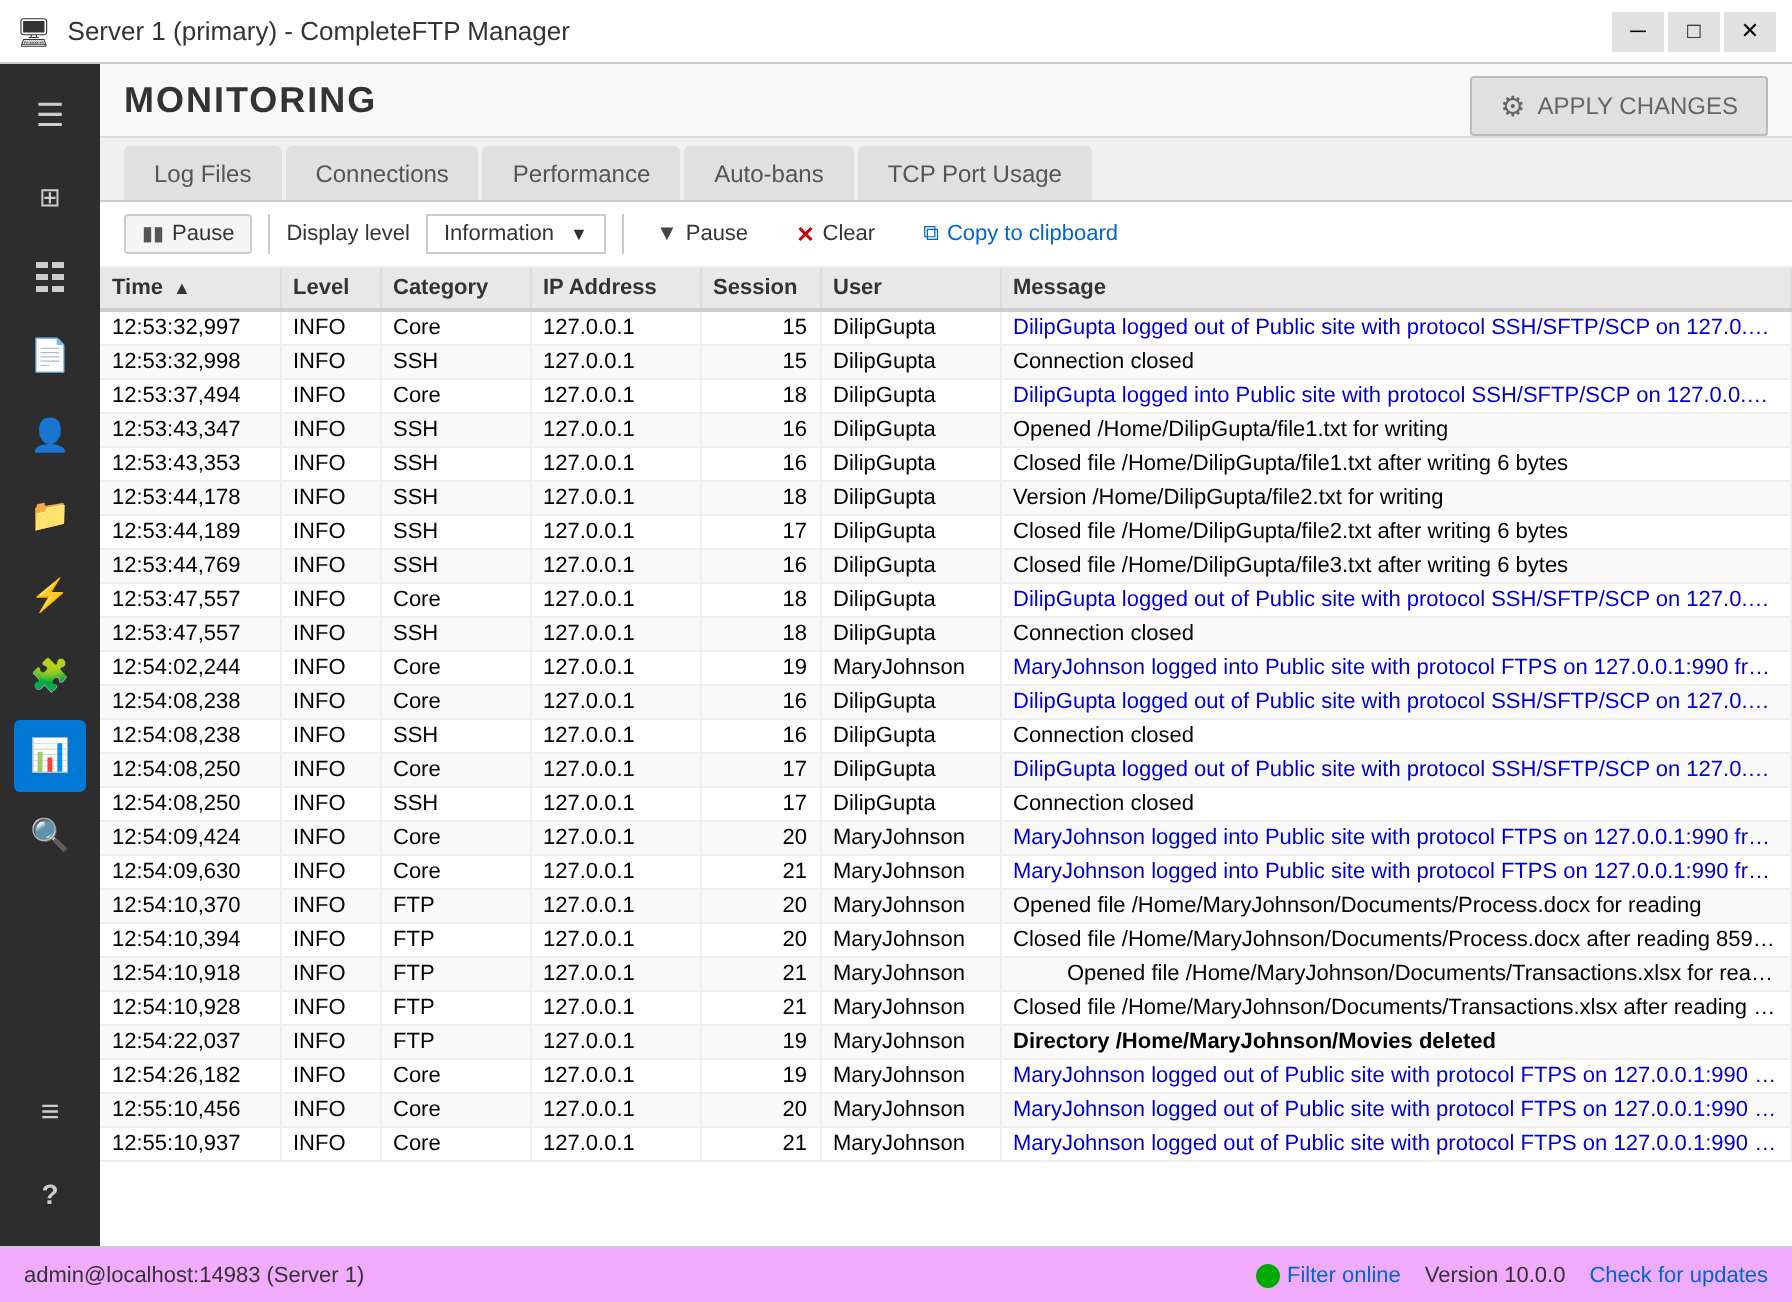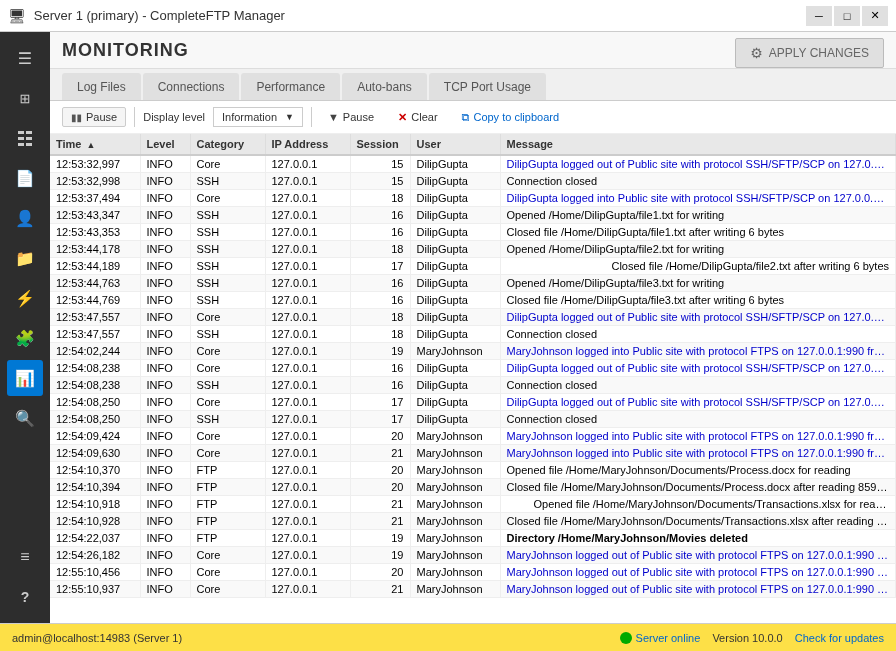--- a/index.html
+++ b/index.html
@@ -54,21 +54,21 @@
     .col-time { width: 90px; }
     .col-level { width: 50px; }
     .col-category { width: 75px; }
     .col-ip { width: 85px; }
     .col-session { width: 60px; text-align: right; }
     .col-user { width: 90px; }
     .col-message { width: auto; overflow: hidden; text-overflow: ellipsis; }
     .sort-arrow { font-size: 9px; margin-left: 2px; }
     
     
-    .status-bar { height: 28px; background: #fde047; border-top: 1px solid #ccc; display: flex; align-items: center; justify-content: space-between; padding: 0 12px; font-size: 11px; color: #333; }
+    .status-bar { height: 28px; background: #f0abfc; border-top: 1px solid #ccc; display: flex; align-items: center; justify-content: space-between; padding: 0 12px; font-size: 11px; color: #333; }
     .status-left { display: flex; align-items: center; gap: 4px; }
     .status-right { display: flex; align-items: center; gap: 12px; }
     .server-online { display: flex; align-items: center; gap: 4px; color: #0066cc; cursor: pointer; }
     .online-dot { width: 12px; height: 12px; background: #00aa00; border-radius: 50%; }
     .check-updates { color: #0066cc; cursor: pointer; }
     
     
     .log-container::-webkit-scrollbar { width: 8px; }
     .log-container::-webkit-scrollbar-track { background: #f0f0f0; }
     .log-container::-webkit-scrollbar-thumb { background: #bbb; border-radius: 4px; }
@@ -275,39 +275,30 @@
               <td class="col-user">DilipGupta</td>
               <td class="col-message" style="max-width: 320px; overflow: hidden; text-overflow: ellipsis; white-space: nowrap; color: rgb(0, 0, 0); margin-left: 28px;">Closed file /Home/DilipGupta/file1.txt after writing 6 bytes</td>
             </tr>
             <tr>
               <td class="col-time">12:53:44,178</td>
               <td class="col-level">INFO</td>
               <td class="col-category">SSH</td>
               <td class="col-ip">127.0.0.1</td>
               <td class="col-session" style="text-align: right;">18</td>
               <td class="col-user">DilipGupta</td>
-              <td class="col-message" style="max-width: 320px; overflow: hidden; text-overflow: ellipsis; white-space: nowrap; color: rgb(0, 0, 0);">Opened /Home/DilipGupta/file2.txt for writing</td>
+              <td class="col-message" style="max-width: 320px; overflow: hidden; text-overflow: ellipsis; white-space: nowrap; color: rgb(0, 0, 0);">Version /Home/DilipGupta/file2.txt for writing</td>
             </tr>
             <tr>
               <td class="col-time">12:53:44,189</td>
               <td class="col-level">INFO</td>
               <td class="col-category">SSH</td>
               <td class="col-ip">127.0.0.1</td>
               <td class="col-session" style="text-align: right;">17</td>
               <td class="col-user">DilipGupta</td>
-              <td class="col-message" style="max-width: 320px; overflow: hidden; text-overflow: ellipsis; white-space: nowrap; color: rgb(0, 0, 0); text-align: right;">Closed file /Home/DilipGupta/file2.txt after writing 6 bytes</td>
-            </tr>
-            <tr>
-              <td class="col-time">12:53:44,763</td>
-              <td class="col-level">INFO</td>
-              <td class="col-category">SSH</td>
-              <td class="col-ip">127.0.0.1</td>
-              <td class="col-session" style="text-align: right;">16</td>
-              <td class="col-user">DilipGupta</td>
-              <td class="col-message" style="max-width: 320px; overflow: hidden; text-overflow: ellipsis; white-space: nowrap; color: rgb(0, 0, 0);">Opened /Home/DilipGupta/file3.txt for writing</td>
+              <td class="col-message" style="max-width: 320px; overflow: hidden; text-overflow: ellipsis; white-space: nowrap; color: rgb(0, 0, 0);">Closed file /Home/DilipGupta/file2.txt after writing 6 bytes</td>
             </tr>
             <tr>
               <td class="col-time">12:53:44,769</td>
               <td class="col-level">INFO</td>
               <td class="col-category">SSH</td>
               <td class="col-ip">127.0.0.1</td>
               <td class="col-session" style="text-align: right;">16</td>
               <td class="col-user">DilipGupta</td>
               <td class="col-message" style="max-width: 320px; overflow: hidden; text-overflow: ellipsis; white-space: nowrap; color: rgb(0, 0, 0);">Closed file /Home/DilipGupta/file3.txt after writing 6 bytes</td>
             </tr>
@@ -470,18 +461,18 @@
   </div>
 </div>
 
 <div class="status-bar">
   <div class="status-left">
     <span>admin@localhost:14983 (Server 1)</span>
   </div>
   <div class="status-right">
     <div class="server-online">
       <span class="online-dot"></span>
-      <span>Server online</span>
+      <span>Filter online</span>
     </div>
     <span>Version 10.0.0</span>
     <span class="check-updates">Check for updates</span>
   </div>
 </div>
 
 </body></html>

